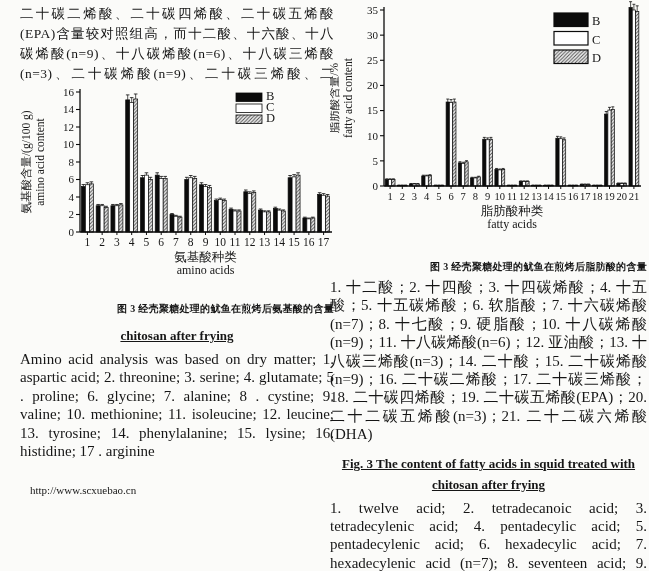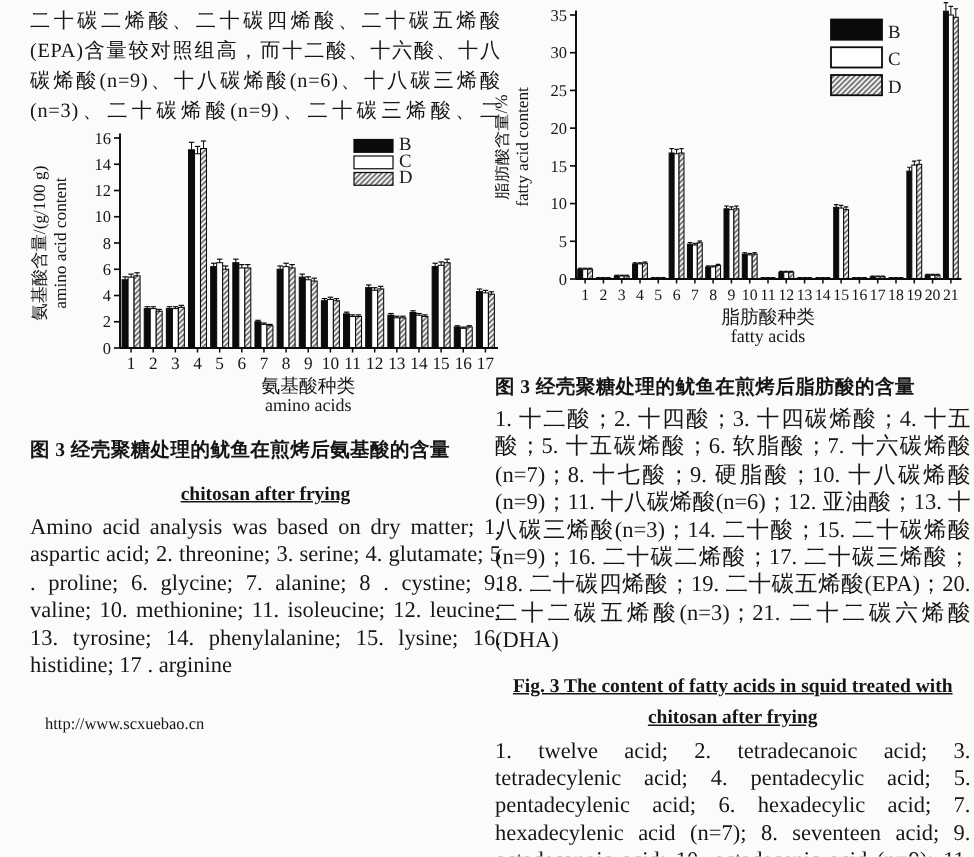--- a/index.html
+++ b/index.html
@@ -12,22 +12,22 @@
   .page { position:absolute; inset:0; }
   .col { position:absolute; top:0; }
   .col-left  { left:20px;   width:314px; }
   .col-right { left:330px; width:317px; }
   .body-cn {
     font-size:13.5px; line-height:20px; text-align:justify;
     text-align-last:justify; margin-top:4px; letter-spacing:0.5px;
   }
   .chart-wrap { display:block; }
   .cap-bold {
-    font-weight:bold; font-size:13px; text-align:left;
-    margin-top:9px; letter-spacing:0.3px;
+    font-weight:bold; font-size:10px; text-align:right;
+    margin-top:20px; letter-spacing:0.3px;
   }
   .cap-en { font-weight:bold; font-size:13px; text-align:center; margin-top:9px; line-height:21px; }
   .cap-en span { display:block;text-decoration:underline; }
   .note {
     font-size:15px; line-height:18.4px; text-align:justify; margin-top:4px;
   }
   .footer-url { font-size:11px; margin-top:24px; padding-left:10px; }
   svg text { fill:#161616; }
 </style>
 </head>

